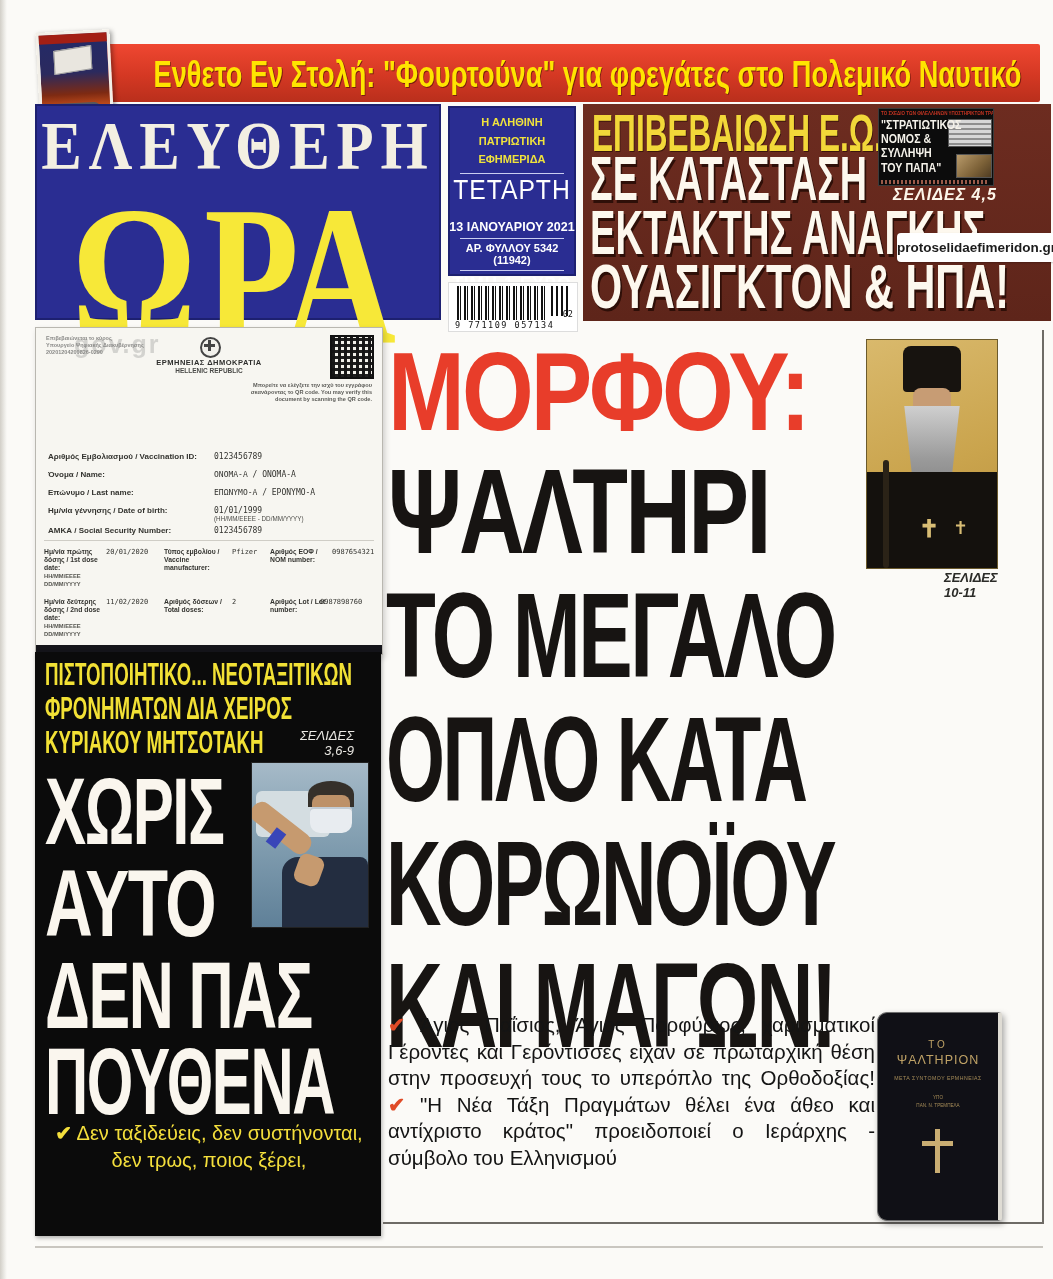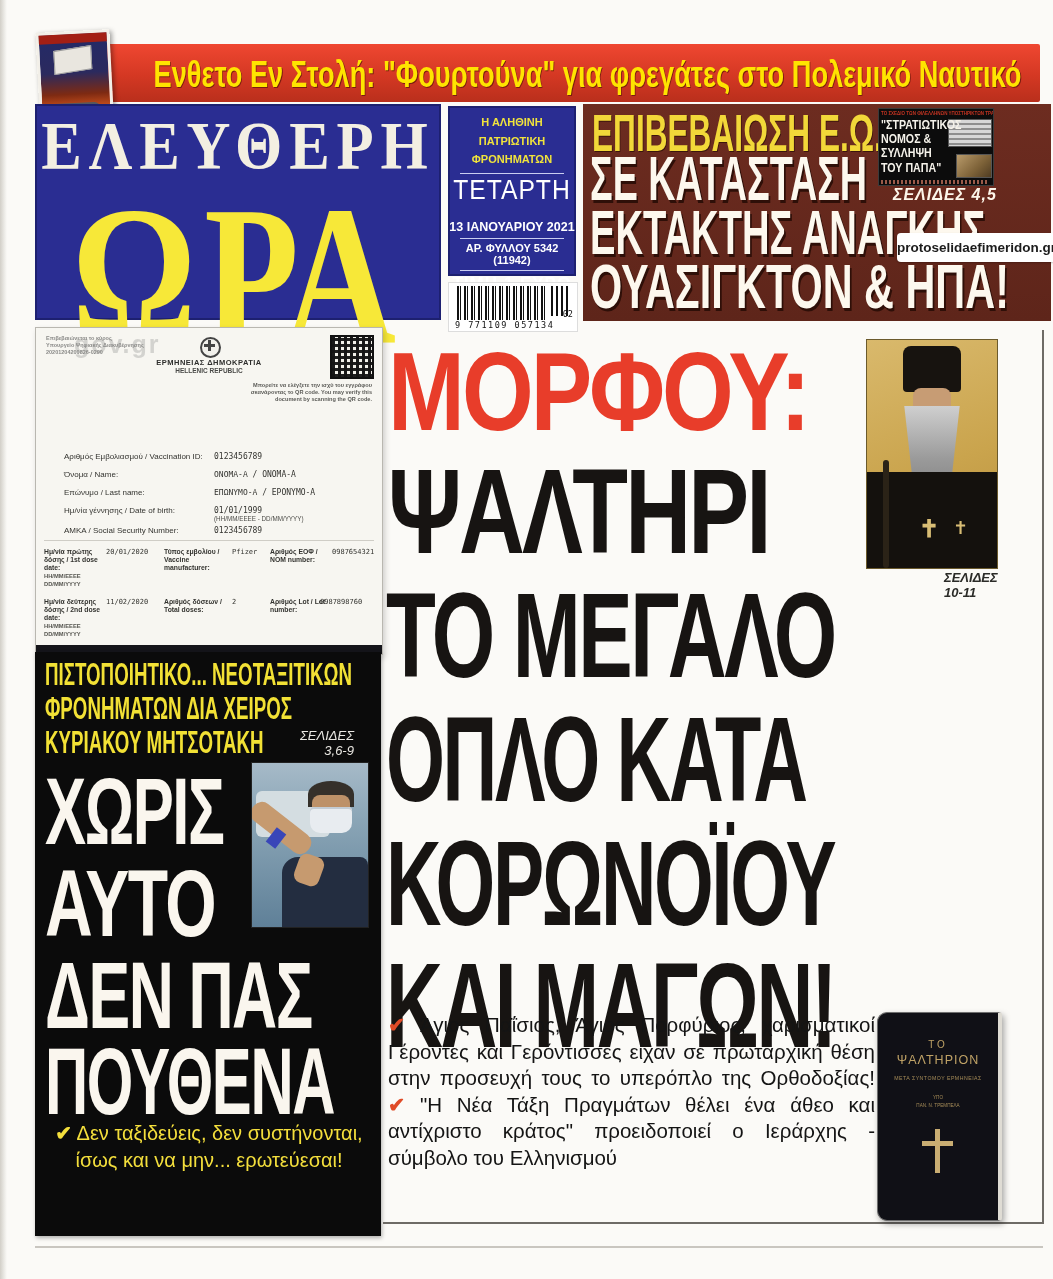--- a/index.html
+++ b/index.html
@@ -70,21 +70,21 @@
   .cert-auth .gr{font-size:7.5px;letter-spacing:.5px;}
   .cert-auth .en{font-size:6.5px;color:#4a4a48;}
   .qr{position:absolute;left:294px;top:7px;width:40px;height:40px;background:
       repeating-linear-gradient(0deg,rgba(20,20,20,.95) 0 3px,transparent 3px 6px),
       repeating-linear-gradient(90deg,#1a1a1a 0 3px,#f2f1ea 3px 6px);border:2px solid #111;}
   .qr-note{position:absolute;left:212px;top:54px;width:124px;font-size:5.6px;line-height:7px;color:#5c5c58;text-align:right;font-weight:bold;}
   .cert-title{position:absolute;left:0;top:92px;width:100%;text-align:center;font-weight:bold;color:#23231f;}
   .cert-title .t1{font-size:11px;}
   .cert-title .t2{font-size:10.5px;}
   .cfield{position:absolute;left:12px;font-size:8px;color:#33332f;}
-  .cfield .lab{font-weight:normal;display:inline-block;width:160px;margin-left:16px;}
+  .cfield .lab{font-weight:bold;display:inline-block;width:160px;}
   .cfield .val{font-family:"DejaVu Sans Mono",monospace;position:absolute;left:166px;top:0;white-space:nowrap;}
   .cfield .note{position:absolute;left:166px;top:9px;font-size:6.3px;color:#4c4c48;white-space:nowrap;}
   .cert-hr{position:absolute;left:8px;top:212px;width:330px;border-top:1px solid #cfcdc6;}
   .dose{position:absolute;left:0;width:346px;height:48px;font-size:6.8px;color:#33332f;}
   .dose .dl{position:absolute;font-weight:bold;line-height:8px;}
   .dose .dv{position:absolute;font-family:"DejaVu Sans Mono",monospace;font-size:7px;}
   .dose .dsub{font-weight:bold;font-size:5.8px;color:#55554f;}
   .cert-bar{position:absolute;left:0;bottom:0;width:100%;height:9px;background:#15151a;}
 
   
@@ -159,21 +159,21 @@
 
 <div class="abs masthead">
   <div class="abs mast-top">ΕΛΕΥΘΕΡΗ</div>
   <div class="abs mast-bottom">ΩΡΑ</div>
 </div>
 
 <div class="abs infobox">
   <div class="tagline">
     <div>Η ΑΛΗΘΙΝΗ</div>
     <div>ΠΑΤΡΙΩΤΙΚΗ</div>
-    <div>ΦΡΟΝΗΜΑΤΩΝ</div>
+    <div>ΕΦΗΜΕΡΙΔΑ</div>
   </div>
   <div class="idiv"></div>
   <div class="day">ΤΕΤΑΡΤΗ</div>
   <div class="idate">13 ΙΑΝΟΥΑΡΙΟΥ 2021</div>
   <div class="idiv"></div>
   <div class="issue">ΑΡ. ΦΥΛΛΟΥ 5342 (11942)</div>
   <div class="idiv"></div>
   <div class="price">ΤΙΜΗ 1 ΕΥΡΩ</div>
 </div>
 
@@ -291,21 +291,21 @@
   <div class="vp-hair"></div>
   <div class="vp-face"></div>
   <div class="vp-mask"></div>
   <div class="vp-body"></div>
   <div class="vp-arm"></div>
   <div class="vp-band"></div>
   <div class="vp-hand"></div>
 </div>
 <div class="abs l-bullets">
   <div><span class="chk">✔</span> <span>Δεν ταξιδεύεις, δεν συστήνονται,</span></div>
-  <div>ίσως και να μην... ερωτεύεσαι!</div>
+  <div>δεν τρως, ποιος ξέρει,</div>
 </div>
 
 <div class="abs ms-vline"></div>
 <div class="abs ms-hline"></div>
 <div class="abs hl ms-kicker">ΜΟΡΦΟΥ:</div>
 <div class="abs hl mh mh1">ΨΑΛΤΗΡΙ</div>
 <div class="abs hl mh mh2">ΤΟ ΜΕΓΑΛΟ</div>
 <div class="abs hl mh mh3">ΟΠΛΟ ΚΑΤΑ</div>
 <div class="abs hl mh mh4">ΚΟΡΩΝΟΪΟΥ</div>
 <div class="abs hl mh mh5">ΚΑΙ ΜΑΓΩΝ!</div>

